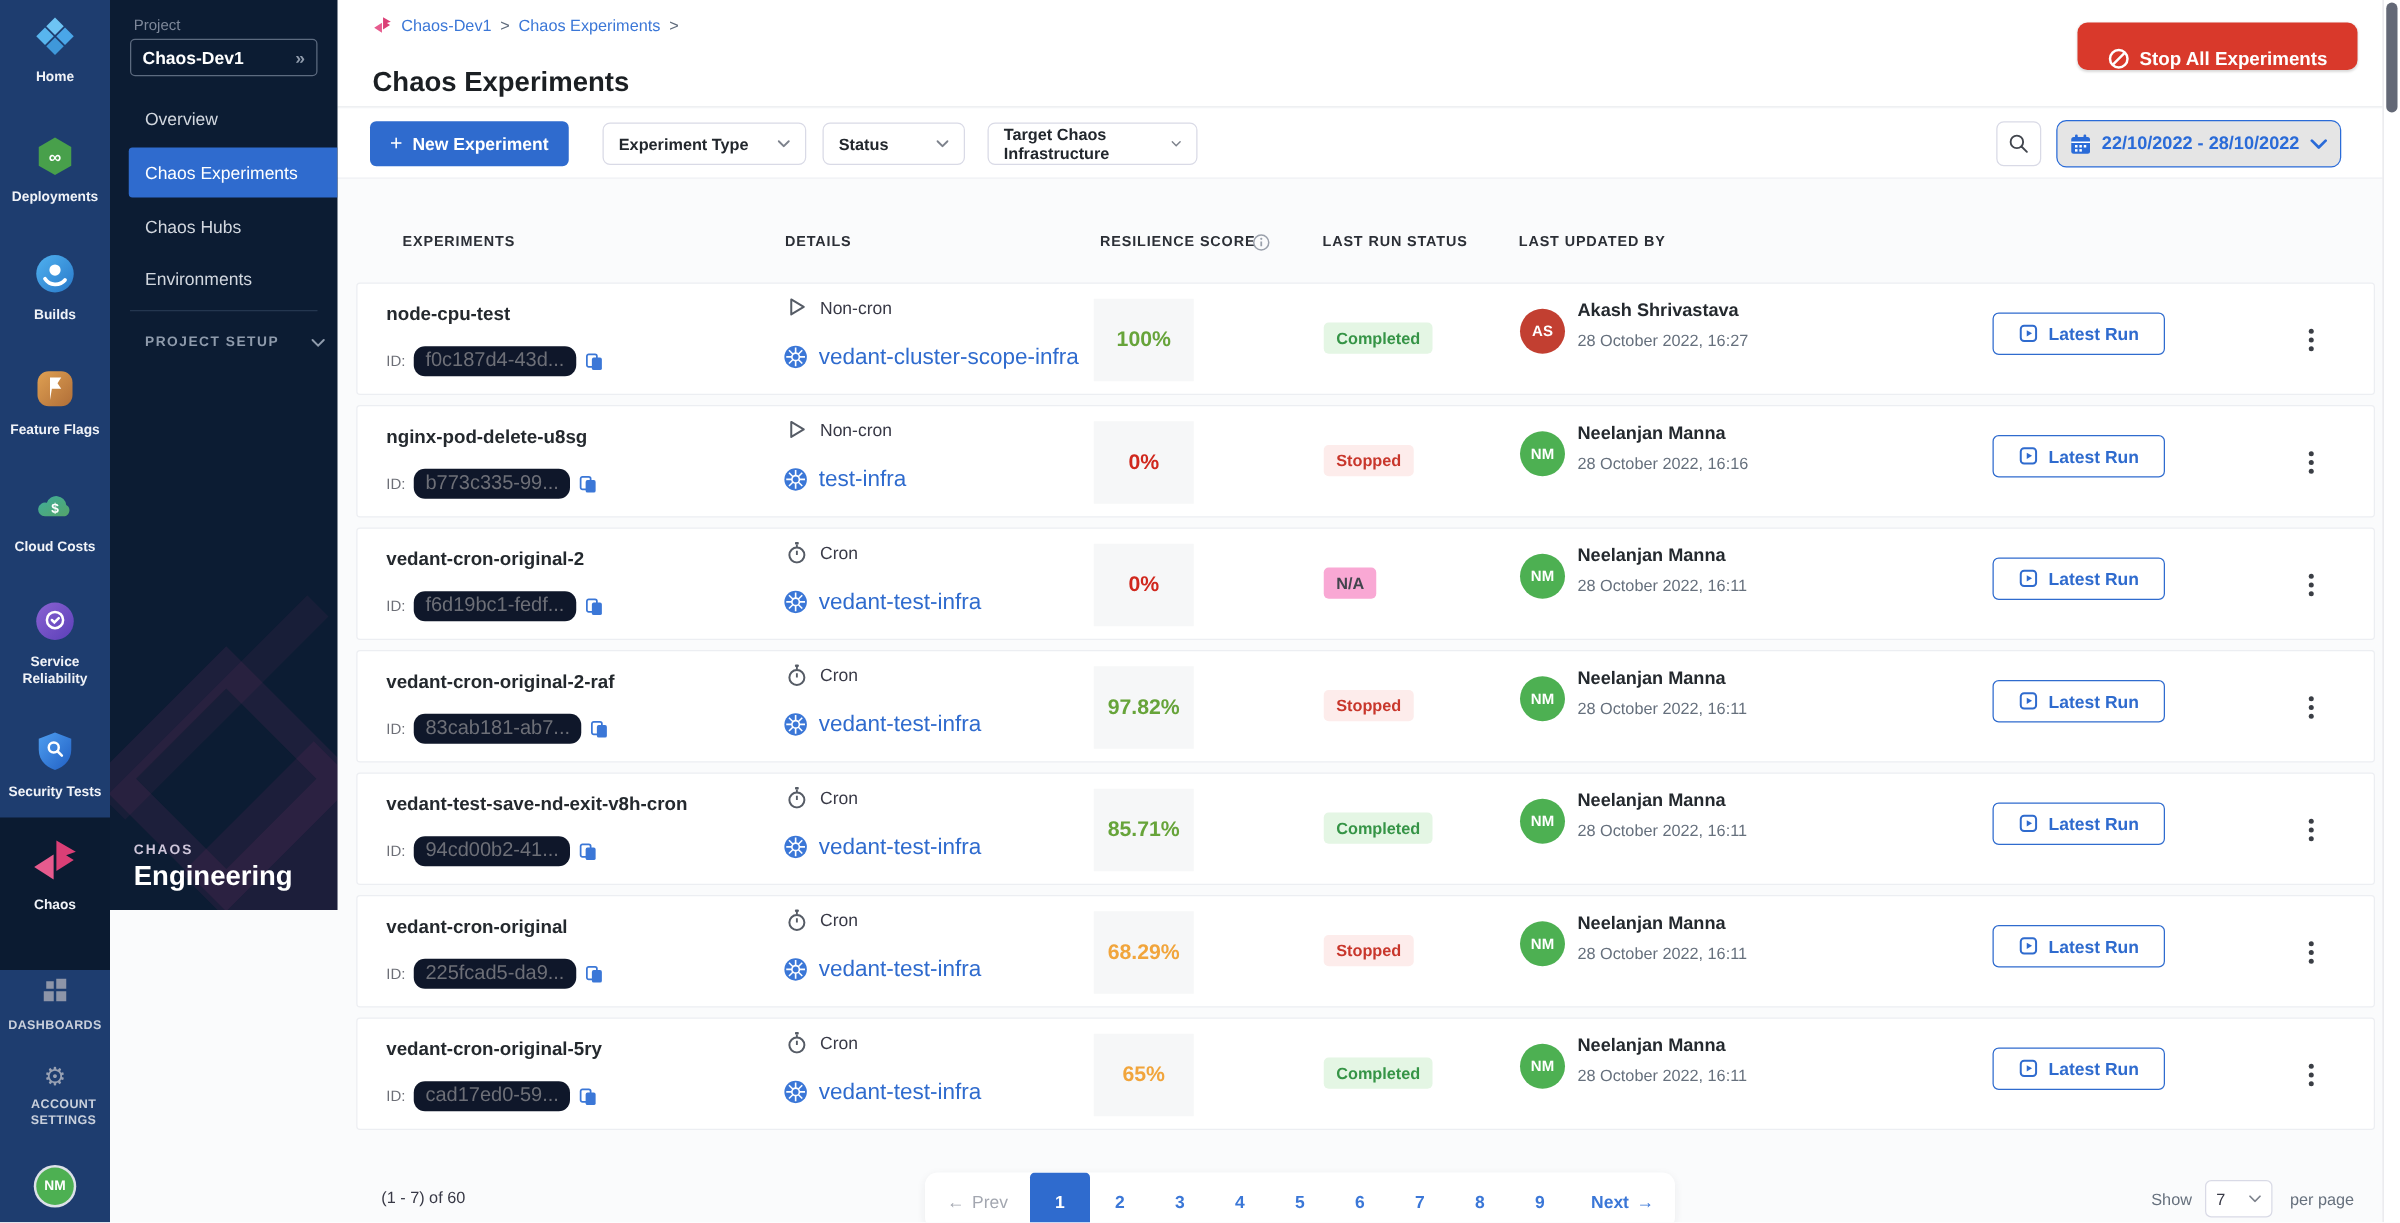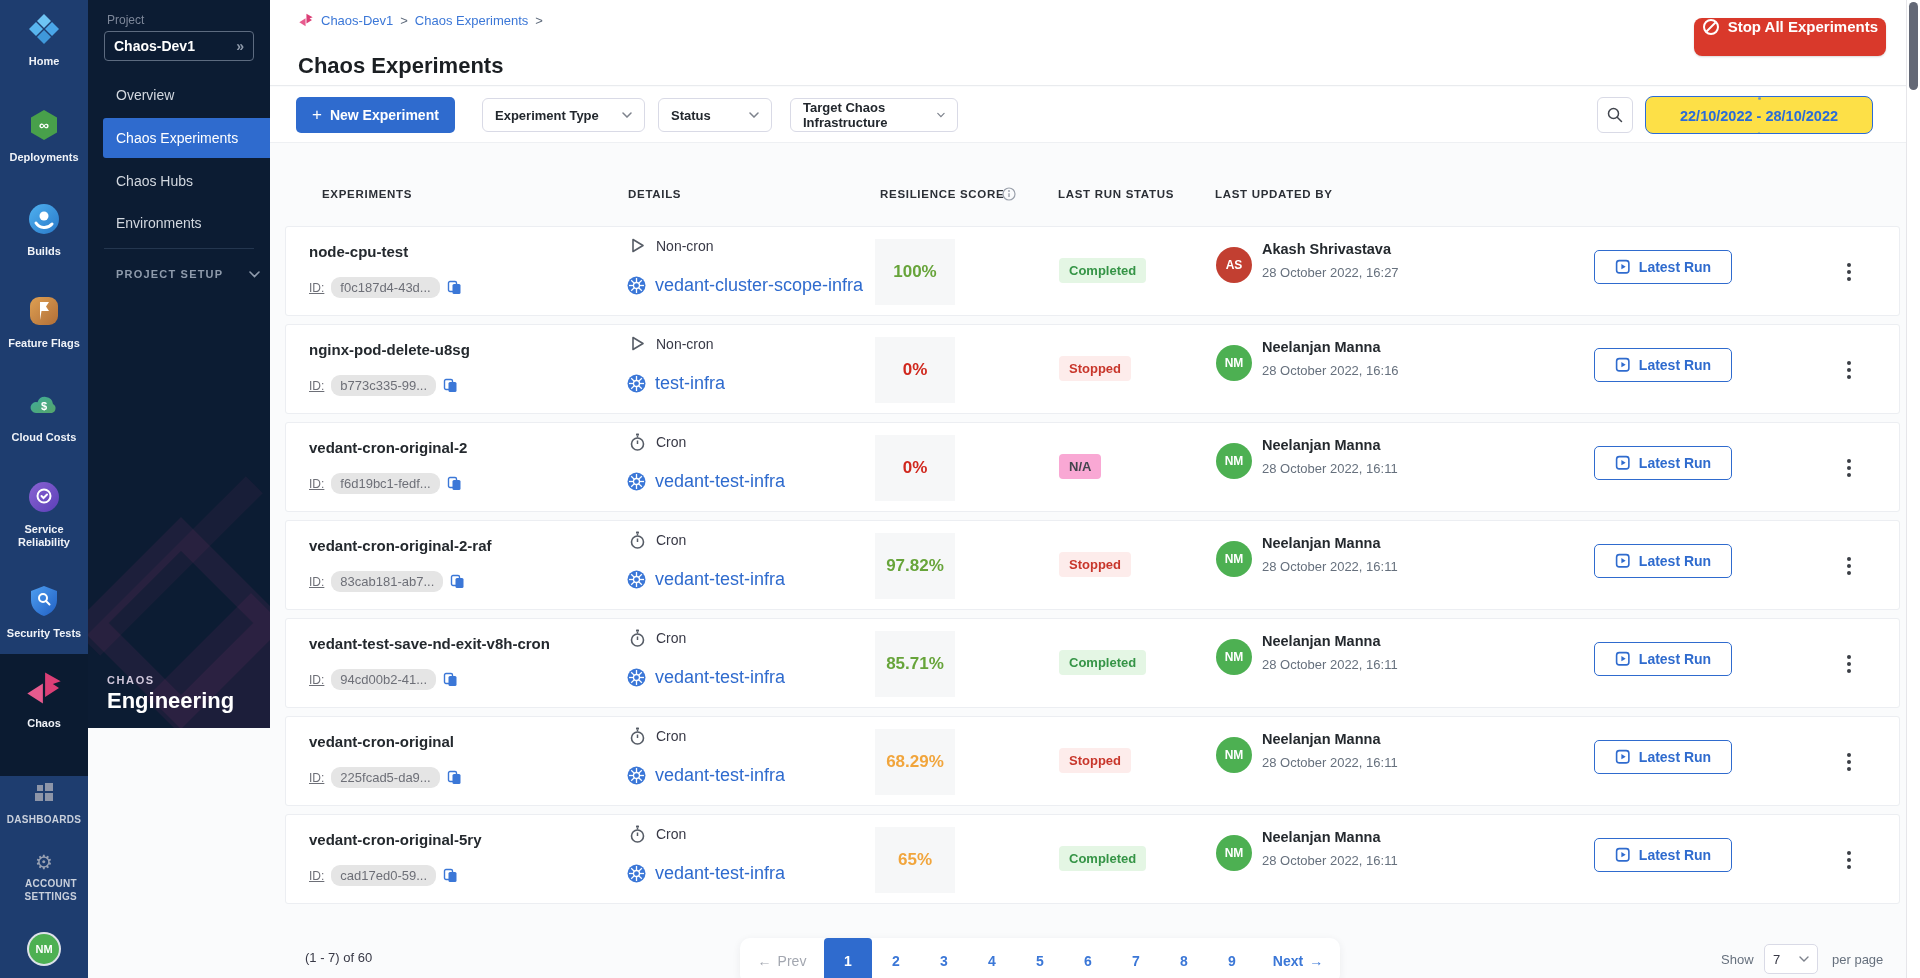--- a/index.html
+++ b/index.html
@@ -35,44 +35,44 @@
   .wm2{position:absolute;bottom:-46px;right:-56px;width:150px;height:150px;background:rgba(216,70,140,.08);transform:rotate(45deg);}
   .wm3{position:absolute;bottom:150px;left:-30px;width:230px;height:24px;background:rgba(216,70,140,.06);transform:rotate(-45deg);}
 
   
   .main{position:absolute;left:270px;top:0;right:0;height:978px;background:#fafbfc;}
   .page-header{position:absolute;left:0;top:0;right:0;height:86px;background:#fff;border-bottom:1px solid #e9ebee;}
   .breadcrumb{position:absolute;left:28px;top:12px;display:flex;align-items:center;gap:7px;font-size:13px;}
   .breadcrumb a{color:#3b77d7;text-decoration:none;cursor:pointer;}
   .breadcrumb .sep{color:#5f6b7c;}
   .page-title{position:absolute;left:28px;top:38px;font-size:22px;font-weight:700;color:#1b1f23;}
-  .stop-btn{position:absolute;right:34px;top:18px;height:38px;background:#d9392b;border-radius:8px;display:flex;align-items:flex-start;
-    gap:8px;padding:0 8px;color:#fff;font-size:15px;font-weight:700;cursor:pointer;box-shadow:0 1px 2px rgba(0,0,0,.15);}
+  .stop-btn{position:absolute;right:34px;top:18px;height:38px;background:#d9392b;border-radius:8px;display:flex;align-items:flex-end;
+    gap:8px;padding:0 24px;color:#fff;font-size:15px;font-weight:700;cursor:pointer;box-shadow:0 1px 2px rgba(0,0,0,.15);}
 
   .toolbar{position:absolute;left:0;top:87px;right:0;height:56px;background:#fff;border-bottom:1px solid #eef0f3;}
   .new-exp-btn{position:absolute;left:26px;top:10px;height:36px;background:#2f6bce;border-radius:5px;color:#fff;font-size:14px;
     font-weight:700;display:flex;align-items:center;gap:8px;padding:0 16px;cursor:pointer;}
   .new-exp-btn .plus{font-size:17px;font-weight:400;}
   .dropdown{position:absolute;top:11px;height:34px;background:#fff;border:1px solid #d9dae6;border-radius:6px;display:flex;
     align-items:center;justify-content:space-between;padding:0 12px;font-size:13px;color:#22272d;cursor:pointer;font-weight:bold;}
   .dd-1{left:212px;width:163px;} .dd-2{left:388px;width:114px;} .dd-3{left:520px;width:168px;}
   .search-btn{position:absolute;left:1327px;top:10px;width:36px;height:36px;border:1px solid #d9dae6;border-radius:6px;background:#fff;
     display:flex;align-items:center;justify-content:center;cursor:pointer;}
-  .date-btn{position:absolute;left:1375px;top:9px;width:228px;height:38px;border:1.5px solid #2a6bd8;border-radius:8px;background:#fde047;
-    display:flex;align-items:center;justify-content:center;gap:8px;color:#2a6bd8;font-size:14.5px;font-weight:700;cursor:pointer;flex-direction:column;}
+  .date-btn{position:absolute;left:1375px;top:9px;width:228px;height:38px;border:1.5px solid #2a6bd8;border-radius:8px;background:#e5e5e5;
+    display:flex;align-items:center;justify-content:center;gap:8px;color:#2a6bd8;font-size:14.5px;font-weight:700;cursor:pointer;}
 
   
   .thead-label{position:absolute;top:46px;font-size:11.5px;font-weight:700;letter-spacing:.7px;color:#2b2f36;}
   .table-wrap{position:absolute;left:0;top:142px;right:14px;bottom:0;}
   .rows{margin-top:84px;}
   .row{position:relative;height:90px;background:#fff;border:1px solid #eceef2;border-radius:3px;margin:0 0 8px 15px;width:1615px;cursor:pointer;}
   .r-name{position:absolute;left:23px;top:16px;font-size:15px;font-weight:700;color:#24292e;}
   .r-idrow{position:absolute;left:23px;top:50px;display:flex;align-items:center;gap:7px;}
-  .r-idlabel{font-size:12px;color:#6d6f77;text-decoration:underline;}
-  .r-id{background:#e5e5e5;border-radius:9px;padding:3px 9px;font-size:13px;color:#6d6f77;}
+  .r-idlabel{font-size:12px;color:#6d6f77;}
+  .r-id{background:#0f172a;border-radius:9px;padding:3px 9px;font-size:16px;color:#6d6f77;}
   .r-schedrow{position:absolute;left:343px;top:10px;display:flex;align-items:center;gap:10px;}
   .r-sched{font-size:14px;color:#383946;}
   .r-infrarow{position:absolute;left:341px;top:48px;display:flex;align-items:center;gap:9px;}
   .r-infra{font-size:18px;color:#2f6bce;cursor:pointer;}
   .r-scorebox{position:absolute;left:589px;top:12px;width:80px;height:66px;background:#f6f7f8;display:flex;align-items:center;justify-content:center;}
   .r-score{font-size:17px;font-weight:700;}
   .r-score.green{color:#67a43a;} .r-score.red{color:#d0281e;} .r-score.orange{color:#f1a53c;}
   .r-status{position:absolute;left:773px;top:31px;font-size:13px;font-weight:700;border-radius:4px;padding:5px 10px;}
   .r-status.completed{background:#e4f6e4;color:#359446;}
   .r-status.stopped{background:#fdeceb;color:#c8362b;}

